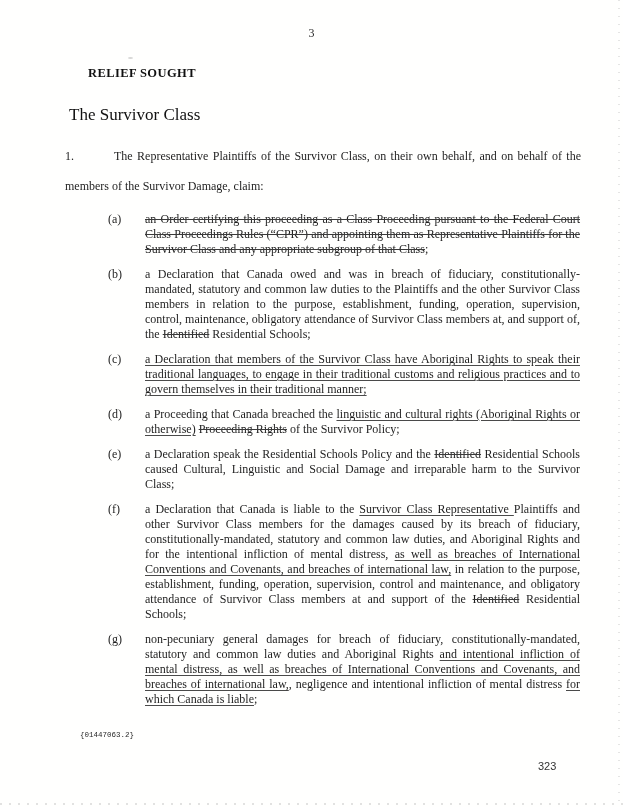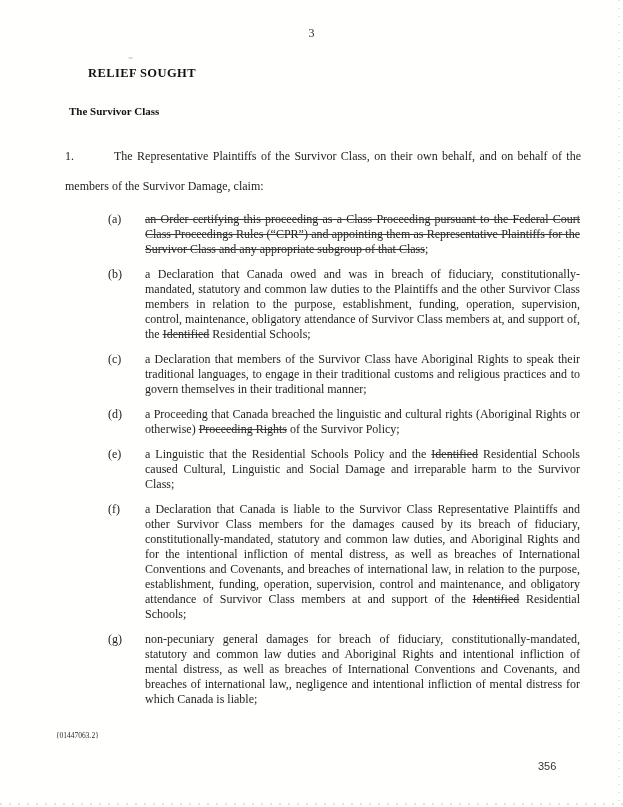--- a/index.html
+++ b/index.html
@@ -15,21 +15,21 @@
   .top-page-number{
     position:absolute;top:26px;left:0;width:100%;
     text-align:center;font-size:12px;color:#2a2a2a;
   }
   .heading-relief{
     position:absolute;top:66px;left:72px;
     font-weight:bold;font-size:12.5px;letter-spacing:.4px;color:#111;margin-left:16px;
   }
   .heading-survivor{
     position:absolute;top:105px;left:69px;
-    font-weight:bold;font-size:11px;color:#111;
+    font-weight:normal;font-size:17px;color:#111;
   }
   .para-1{
     position:absolute;top:141px;left:65px;width:516px;
     font-size:12px;line-height:30px;text-align:justify;color:#1e1e1e;
   }
   .para-1 .tab{display:inline-block;width:40px;}
   .claims{
     position:absolute;top:212px;left:108px;width:472px;
   }
   .claim{
@@ -37,27 +37,28 @@
     font-size:12px;line-height:15px;color:#1e1e1e;
   }
   .claim-label{flex:0 0 37px;width:37px;}
   .claim-body{flex:1;text-align:justify;}
   .seg-strike{
     text-decoration:line-through;
     text-decoration-color:#3a3a3a;
     text-decoration-thickness:1px;
   }
   .seg-underline{
+    text-decoration:underline;
     text-decoration-color:#4a4a4a;
     text-decoration-thickness:1px;
     text-underline-offset:2px;
   }
   .footer-reference{
-    position:absolute;top:731px;left:56px;
-    font-family:Liberation Serif, serif;
+    position:absolute;top:731px;left:80px;
+    font-family:Liberation Mono, monospace;
     font-size:7.5px;color:#2a2a2a;
   }
   .bottom-page-number{
     position:absolute;top:760px;left:538px;
     font-family:"Liberation Sans","DejaVu Sans",sans-serif;
     font-size:11px;color:#333;
   }
   
   .scan-edge-right{
     position:absolute;top:0;right:3px;width:2px;height:100%;
@@ -101,31 +102,31 @@
       <div class="claim">
         <span class="claim-label">(c)</span>
         <span class="claim-body"><span class="seg-underline">a Declaration that members of the Survivor Class have Aboriginal Rights to speak their traditional languages, to engage in their traditional customs and religious practices and to govern themselves in their traditional manner;</span></span>
       </div>
       <div class="claim">
         <span class="claim-label">(d)</span>
         <span class="claim-body"><span class="seg-normal">a Proceeding that Canada breached the </span><span class="seg-underline">linguistic and cultural rights (Aboriginal Rights or otherwise)</span><span class="seg-normal"> </span><span class="seg-strike">Proceeding Rights</span><span class="seg-normal"> of the Survivor Policy;</span></span>
       </div>
       <div class="claim">
         <span class="claim-label">(e)</span>
-        <span class="claim-body"><span class="seg-normal">a Linguistic that the Residential Schools Policy and the </span><span class="seg-strike">Identified</span><span class="seg-normal"> Residential Schools caused Cultural, Linguistic and Social Damage and irreparable harm to the Survivor Class;</span></span>
+        <span class="claim-body"><span class="seg-normal">a Declaration speak the Residential Schools Policy and the </span><span class="seg-strike">Identified</span><span class="seg-normal"> Residential Schools caused Cultural, Linguistic and Social Damage and irreparable harm to the Survivor Class;</span></span>
       </div>
       <div class="claim">
         <span class="claim-label">(f)</span>
         <span class="claim-body"><span class="seg-normal">a Declaration that Canada is liable to the </span><span class="seg-underline">Survivor Class Representative </span><span class="seg-normal">Plaintiffs and other Survivor Class members for the damages caused by its breach of fiduciary, constitutionally-mandated, statutory and common law duties, and Aboriginal Rights and for the intentional infliction of mental distress, </span><span class="seg-underline">as well as breaches of International Conventions and Covenants, and breaches of international law,</span><span class="seg-normal"> in relation to the purpose, establishment, funding, operation, supervision, control and maintenance, and obligatory attendance of Survivor Class members at and support of the </span><span class="seg-strike">Identified</span><span class="seg-normal"> Residential Schools;</span></span>
       </div>
       <div class="claim">
         <span class="claim-label">(g)</span>
         <span class="claim-body"><span class="seg-normal">non-pecuniary general damages for breach of fiduciary, constitutionally-mandated, statutory and common law duties and Aboriginal Rights </span><span class="seg-underline">and intentional infliction of mental distress, as well as breaches of International Conventions and Covenants, and breaches of international law,</span><span class="seg-normal">, negligence and intentional infliction of mental distress </span><span class="seg-underline">for which Canada is liable</span><span class="seg-normal">;</span></span>
       </div>
     </div>
 
   <div class="footer-reference">{01447063.2}</div>
 
-  <div class="bottom-page-number">356</div>
+  <div class="bottom-page-number">323</div>
 
   <div class="scan-edge-right"></div>
   <div class="scan-edge-bottom"></div>
 </div>
 
 </body></html>

